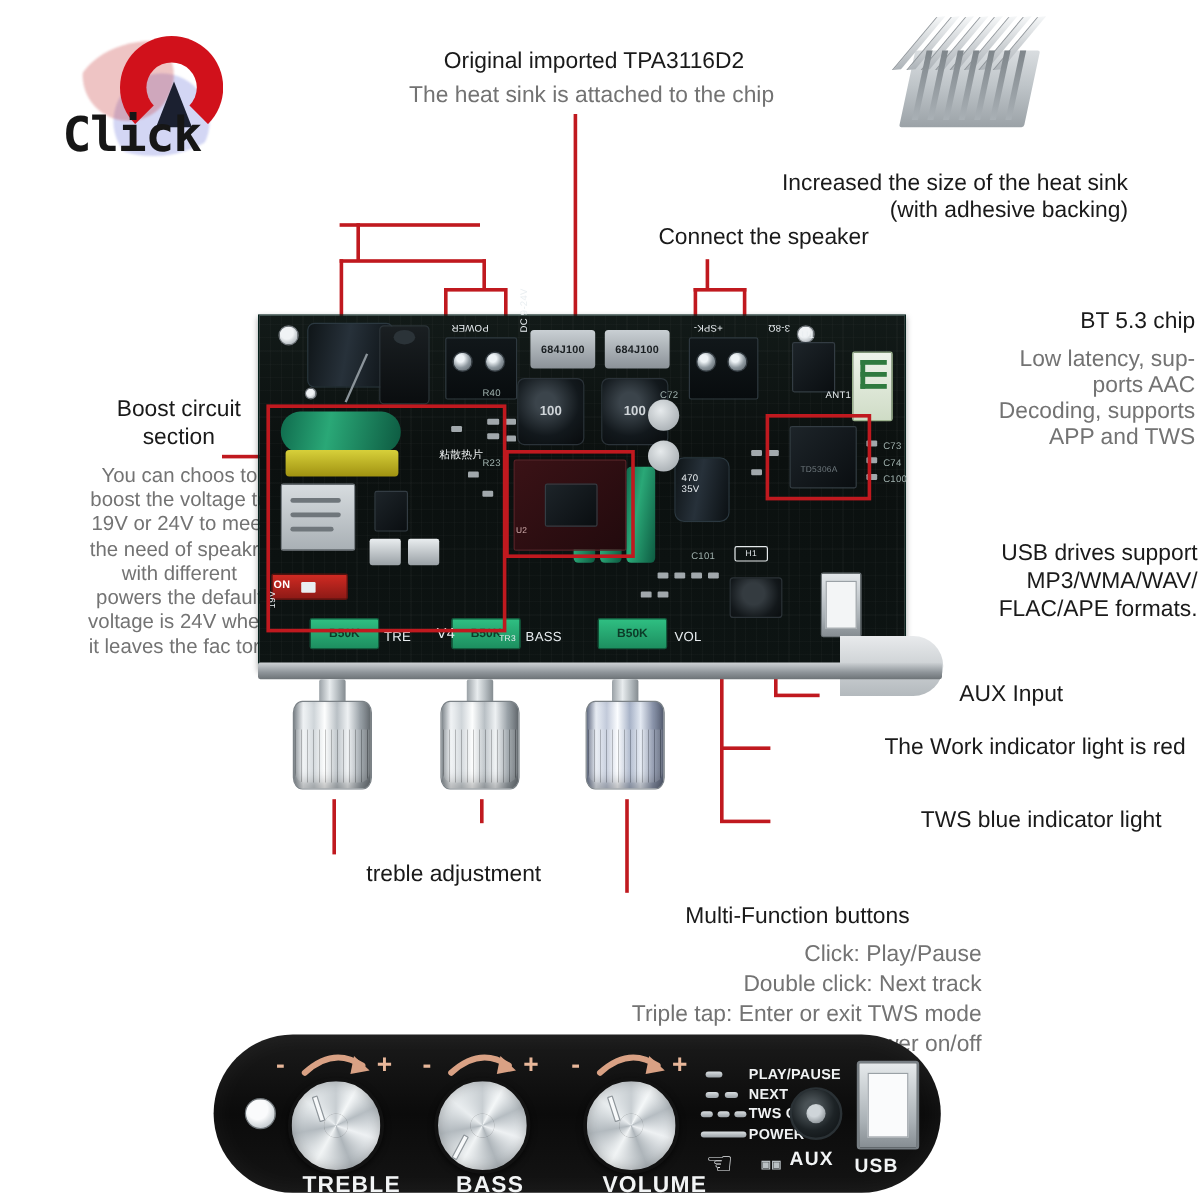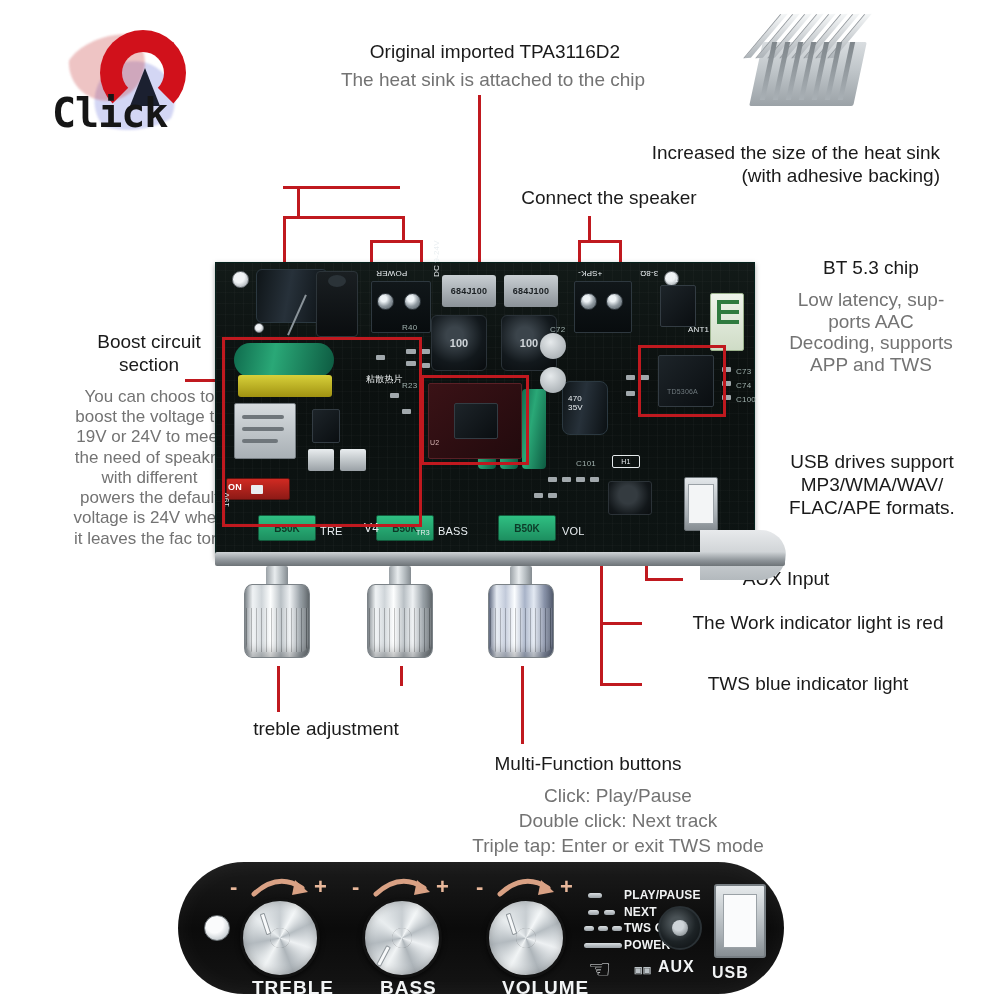--- a/index.html
+++ b/index.html
@@ -14,21 +14,21 @@
     font-family: "Liberation Sans", sans-serif;
     overflow: hidden;
   }
   #stage { position: absolute; inset: 0; }
 
   .abs { position: absolute; }
   .txt { color: #1a1a1a; font-size: 19px; line-height: 1.22; white-space: pre-line; }
   .txt.red { color: #737373; }
   .txt.c { text-align: center; }
   .txt.r { text-align: right; }
-  .txt.l { text-align: center; }
+  .txt.l { text-align: right; }
 
   
   .ln { position: absolute; background: #c0191f; }
   .lnh { height: 3px; }
   .lnv { width: 3px; }
 
   
   #logo { left: 52px; top: 24px; width: 210px; height: 110px; }
   .logo-ghost {
     position: absolute; left: 10px; top: 10px; width: 132px; height: 96px;

